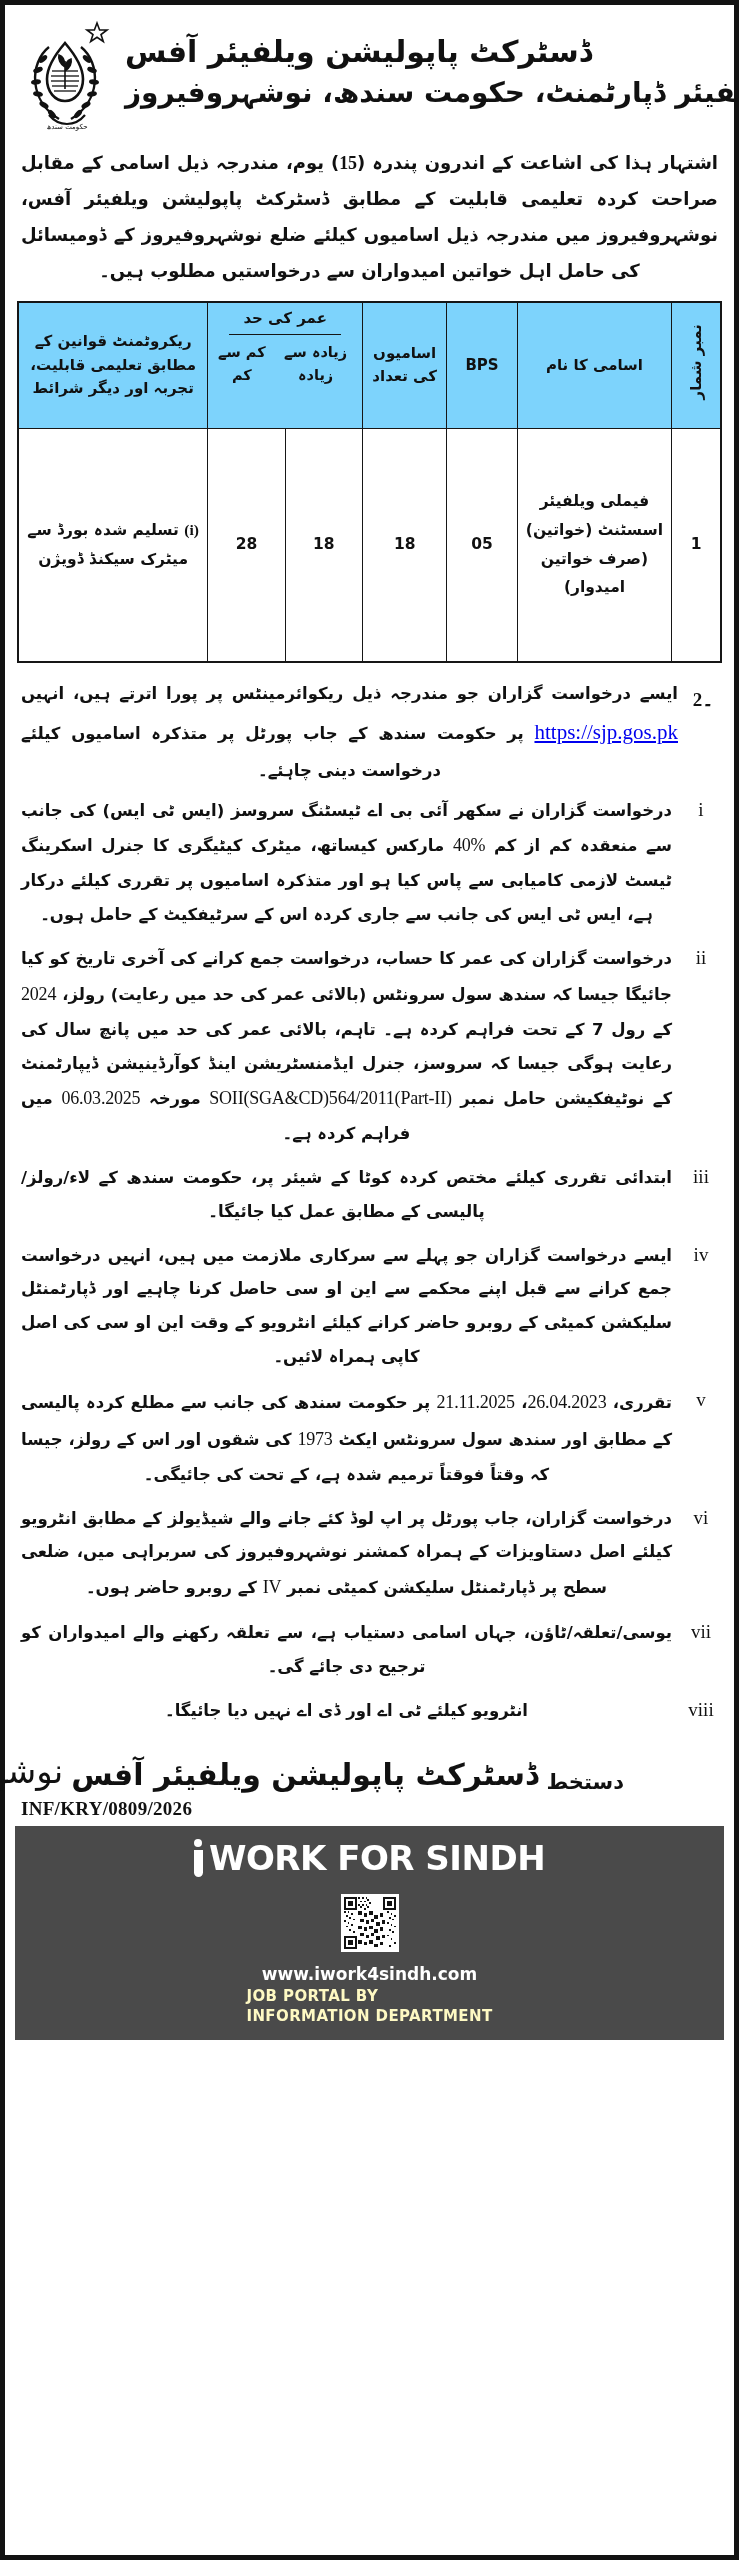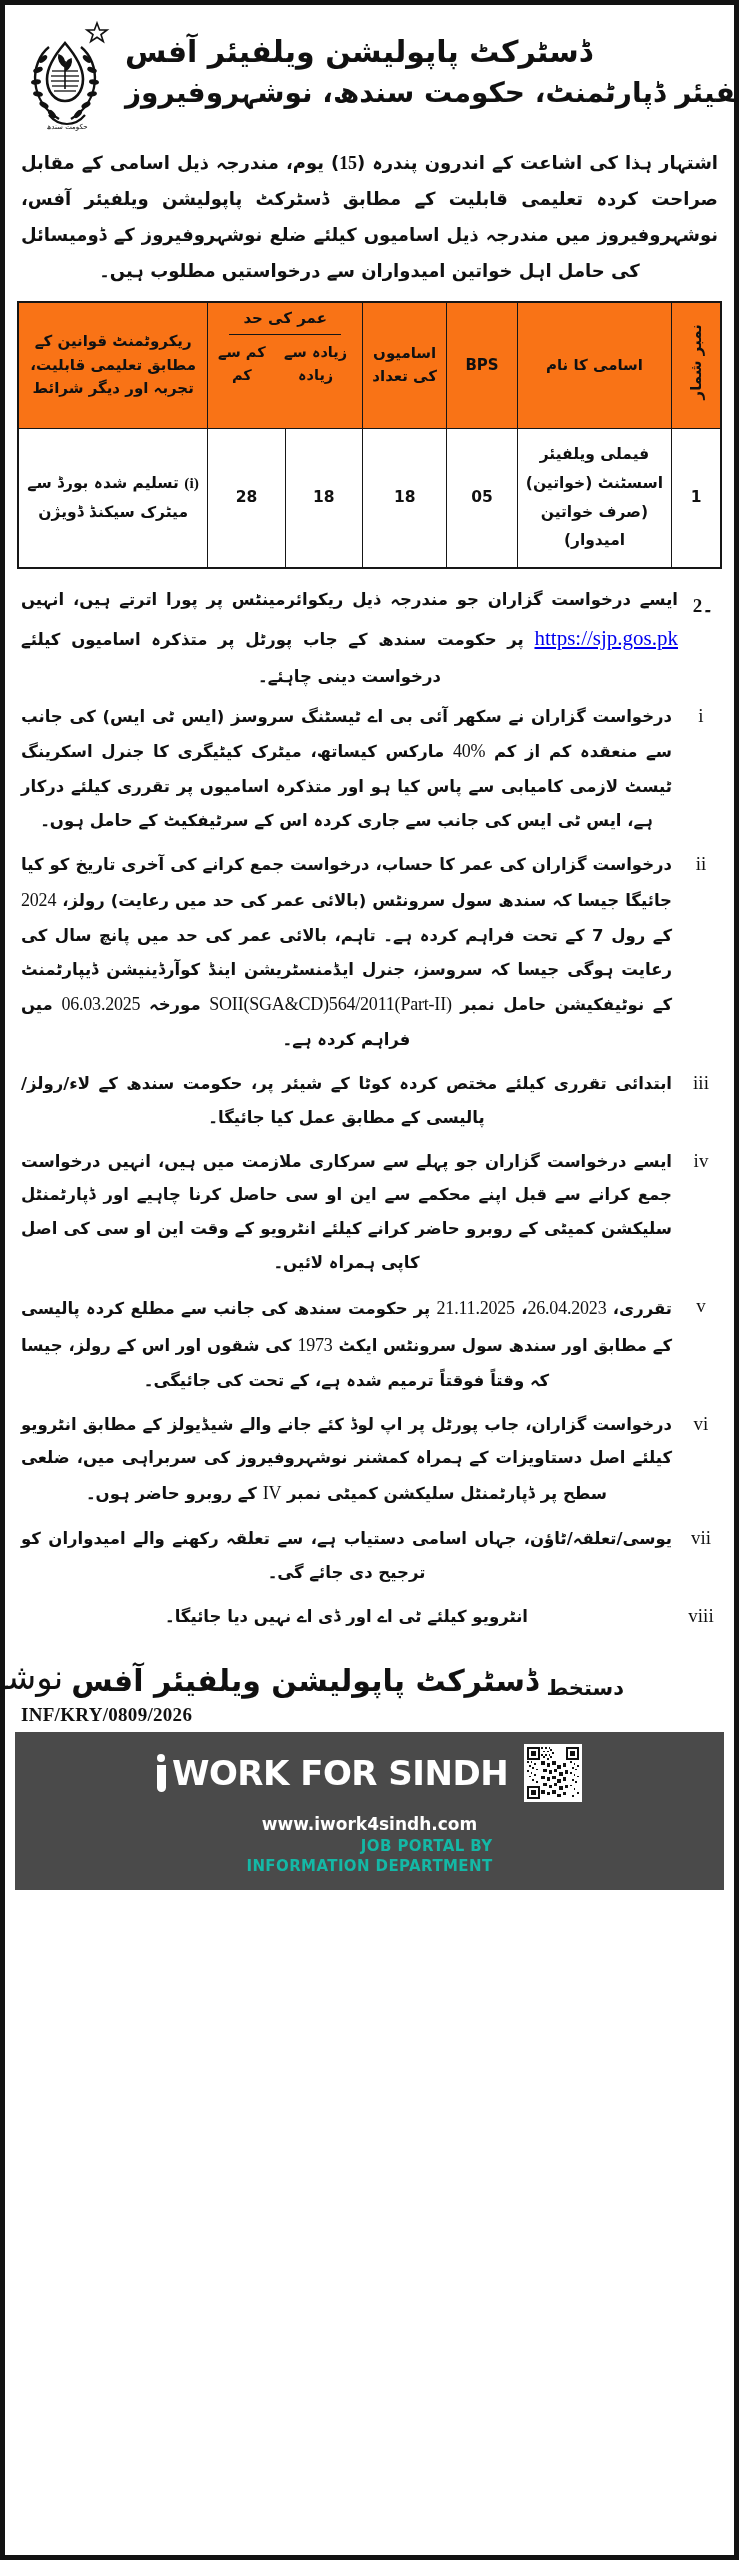--- a/index.html
+++ b/index.html
@@ -137,33 +137,33 @@
   table.vac th,
   table.vac td {
     border: 1.5px solid #161616;
     text-align: center;
     vertical-align: middle;
     font-family: "DejaVu Sans", sans-serif;
     padding: 4px 3px;
   }
 
   table.vac thead th {
-    background: #f97316;
+    background: #7dd3fc;
     font-size: 15px;
     font-weight: 700;
     line-height: 1.55;
     height: 126px;
   }
 
   table.vac tbody td {
     background: #ffffff;
     font-size: 15.5px;
     font-weight: 600;
     line-height: 1.85;
-    height: 140px;
+    height: 234px;
   }
 
   .col-sr   { width: 7%; }
   .col-name { width: 22%; }
   .col-bps  { width: 10%; }
   .col-cnt  { width: 12%; }
   .col-min  { width: 11%; }
   .col-max  { width: 11%; }
   .col-qual { width: 27%; }
 
@@ -346,21 +346,21 @@
     padding: 12px 10px 14px 10px;
     direction: ltr;
     display: flex;
     flex-direction: column;
     align-items: center;
     gap: 2px;
   }
 
   .footer-top {
     display: flex;
-    flex-direction: row;
+    flex-direction: column;
     align-items: center;
     gap: 16px;
   }
 
   .brand {
     display: flex;
     align-items: center;
     gap: 6px;
     color: #ffffff;
     font-family: "DejaVu Sans", sans-serif;
@@ -395,27 +395,27 @@
   }
 
   .footer-url {
     color: #ffffff;
     font-family: "DejaVu Sans", sans-serif;
     font-size: 17px;
     font-weight: 700;
     margin-top: 10px;
   }
   .footer-sub {
-    color: #14b8a6;
+    color: #fef9c3;
     font-family: "DejaVu Sans", sans-serif;
     font-size: 15px;
     font-weight: 700;
     letter-spacing: 0.4px;
     line-height: 1.35;
-    text-align: right;
+    text-align: left;
   }
 </style>
 </head>
 <body>
 
 <div class="page">
 
   <div class="header">
 
     <div class="emblem">

